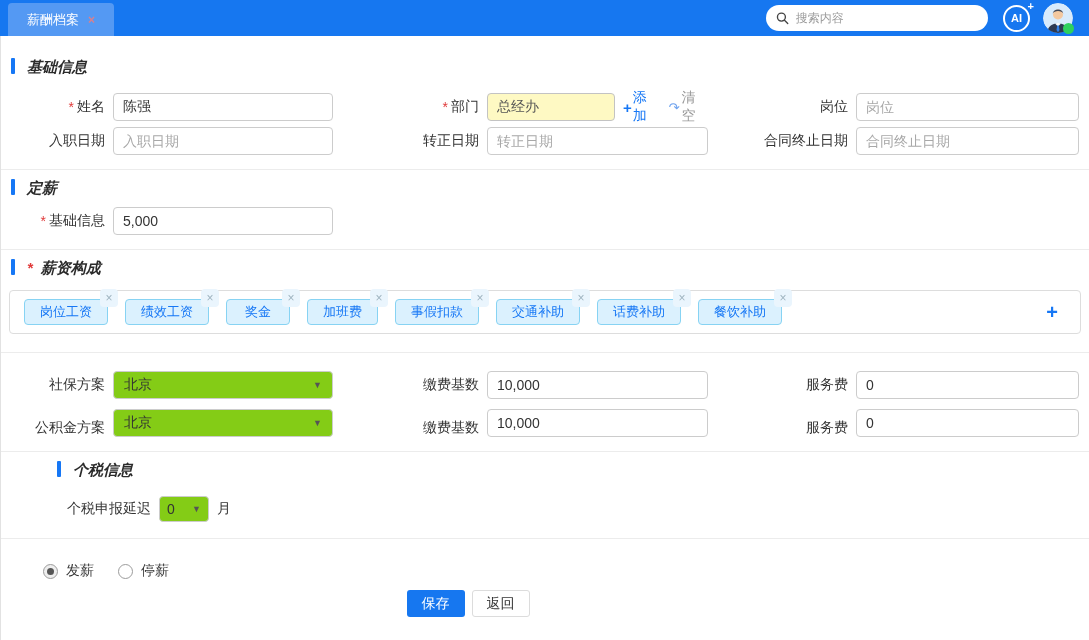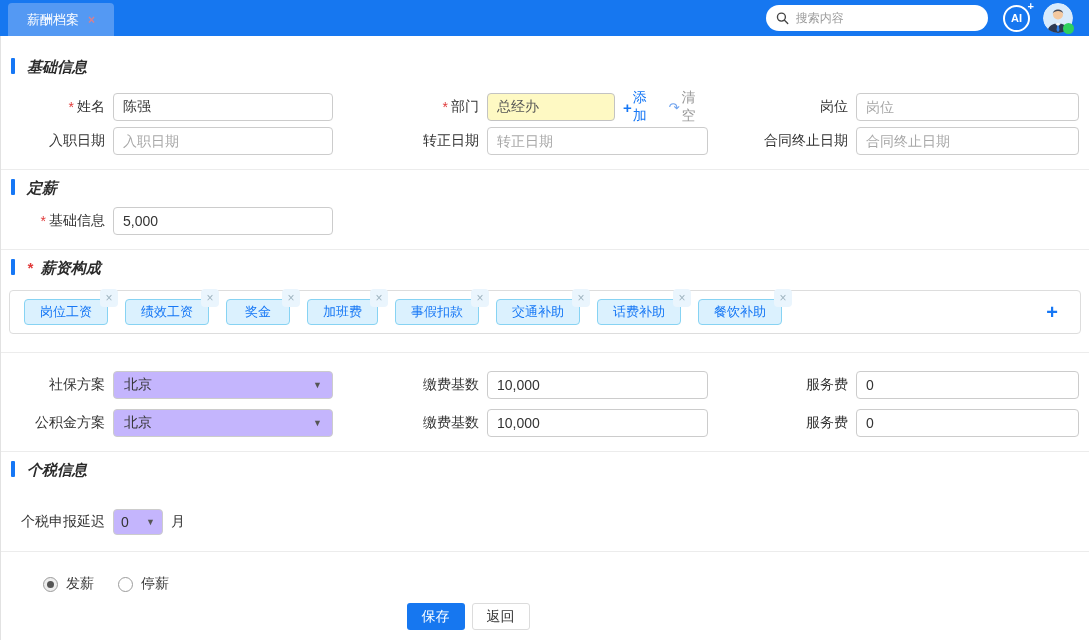--- a/index.html
+++ b/index.html
@@ -51,21 +51,21 @@
                display:flex; align-items:center; padding:0 14px; gap:17px; }
   .tag { position:relative; height:26px; background:#dbf1fe; border:1px solid #87d3f3; border-radius:4px;
          color:#1677f5; font-size:13px; display:flex; align-items:center; justify-content:center;
          padding:0 15px; min-width:64px; cursor:pointer; }
   .tag-x { position:absolute; top:-11px; right:-11px; width:18px; height:18px; border-radius:4px;
            background:#eaf5fd; color:#9fb4c0; font-size:12px; display:flex; align-items:center; justify-content:center; cursor:pointer; }
   .tag-plus { margin-left:auto; color:#1677f5; font-size:20px; font-weight:bold; cursor:pointer; padding-right:8px; }
 
   
   .select { height:28px; border:1px solid #ccc; border-radius:4px; display:flex; align-items:center;
-            justify-content:space-between; padding:0 10px; font-size:14px; color:#333; cursor:pointer; background:#c4b5fd; }
+            justify-content:space-between; padding:0 10px; font-size:14px; color:#333; cursor:pointer; background:#84cc16; }
   .arrow { font-size:9px; color:#555; }
 
   
   .radio-row { display:flex; align-items:center; margin-left:42px; gap:24px; }
   .radio { display:flex; align-items:center; gap:8px; font-size:14px; color:#333; cursor:pointer; }
   .rdot { width:15px; height:15px; border:1px solid #9c9c9c; border-radius:50%; background:#fff;
           display:flex; align-items:center; justify-content:center; }
   .radio.checked .rdot { background:#eee; }
   .radio.checked .rdot::after { content:""; width:7px; height:7px; border-radius:50%; background:#555; }
 
@@ -228,41 +228,41 @@
         <span class="lbl c1l">社保方案</span>
         <span class="select w220">
           <span>北京</span>
           <span class="arrow">▼</span>
         </span>
         <span class="lbl c2l">缴费基数</span>
         <input class="ipt w221" value="10,000" style="">
         <span class="lbl c3l">服务费</span>
         <input class="ipt w223" value="0" style="">
       </div>
-      <div class="frow" style="margin-top:10px;">
+      <div class="frow" style="margin-top:10px;align-items:flex-end;">
         <span class="lbl c1l">公积金方案</span>
         <span class="select w220">
           <span>北京</span>
           <span class="arrow">▼</span>
         </span>
         <span class="lbl c2l">缴费基数</span>
         <input class="ipt w221" value="10,000" style="">
         <span class="lbl c3l">服务费</span>
         <input class="ipt w223" value="0" style="">
       </div>
       <div style="height:14px;"></div>
     </div>
     <hr class="sep">
 
-    <div style="padding-top:9px;">
+    <div style="padding-top:9px;padding-left:46px;">
       <div class="sec-title">
         <span class="sec-bar"></span>
         <span class="sec-text">个税信息</span>
       </div>
-      <div class="frow" style="margin-top:29px;">
+      <div class="frow" style="margin-top:16px;">
         <span class="lbl c1l">个税申报延迟</span>
         <span class="select" style="width:50px; height:26px; padding:0 7px;">
           <span>0</span>
           <span class="arrow">▼</span>
         </span>
         <span style="font-size:14px; color:#333; margin-left:8px;">月</span>
       </div>
       <div style="height:16px;"></div>
     </div>
     <hr class="sep">

